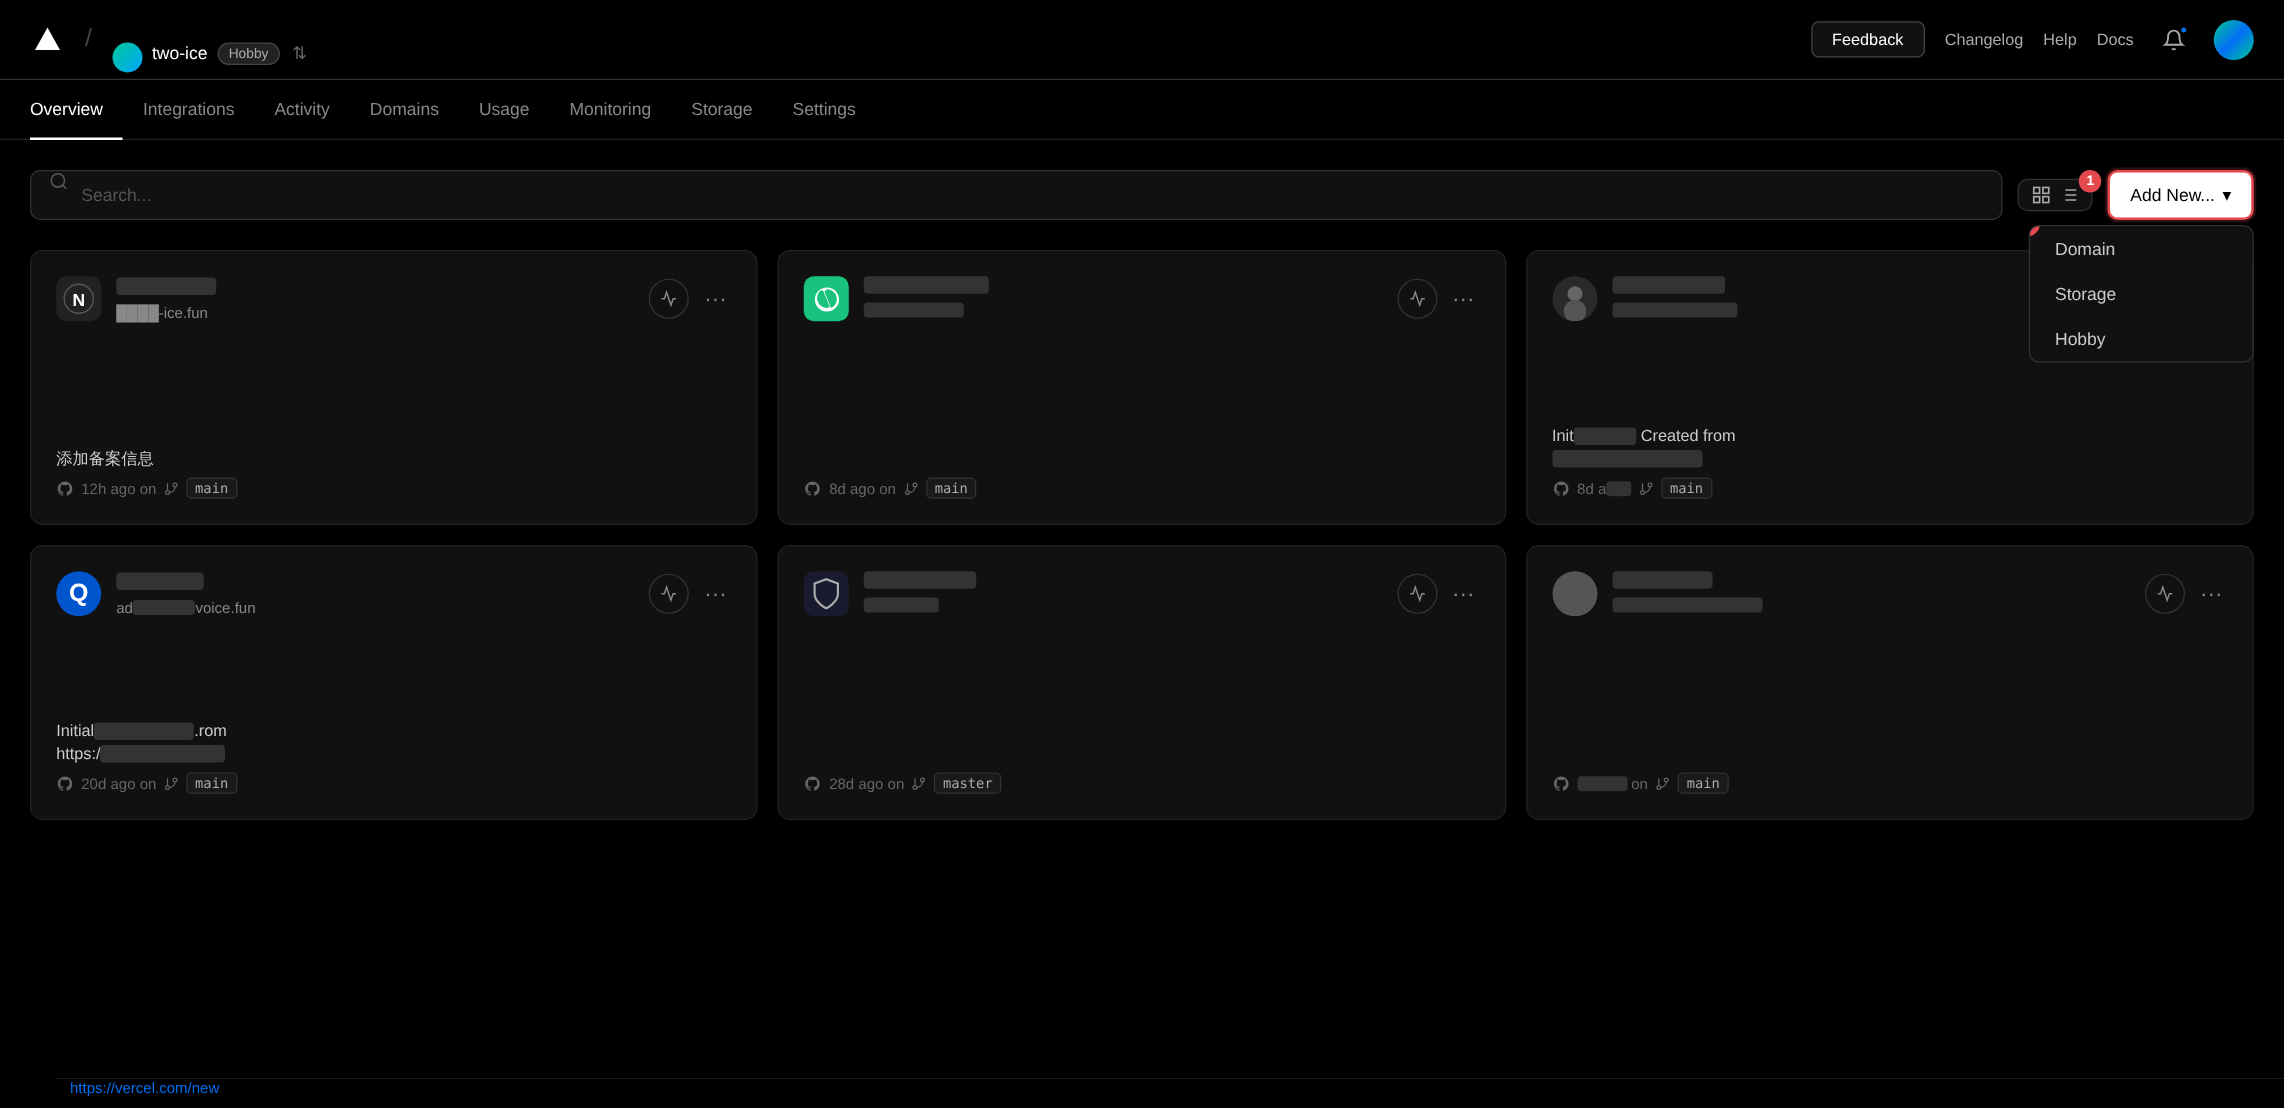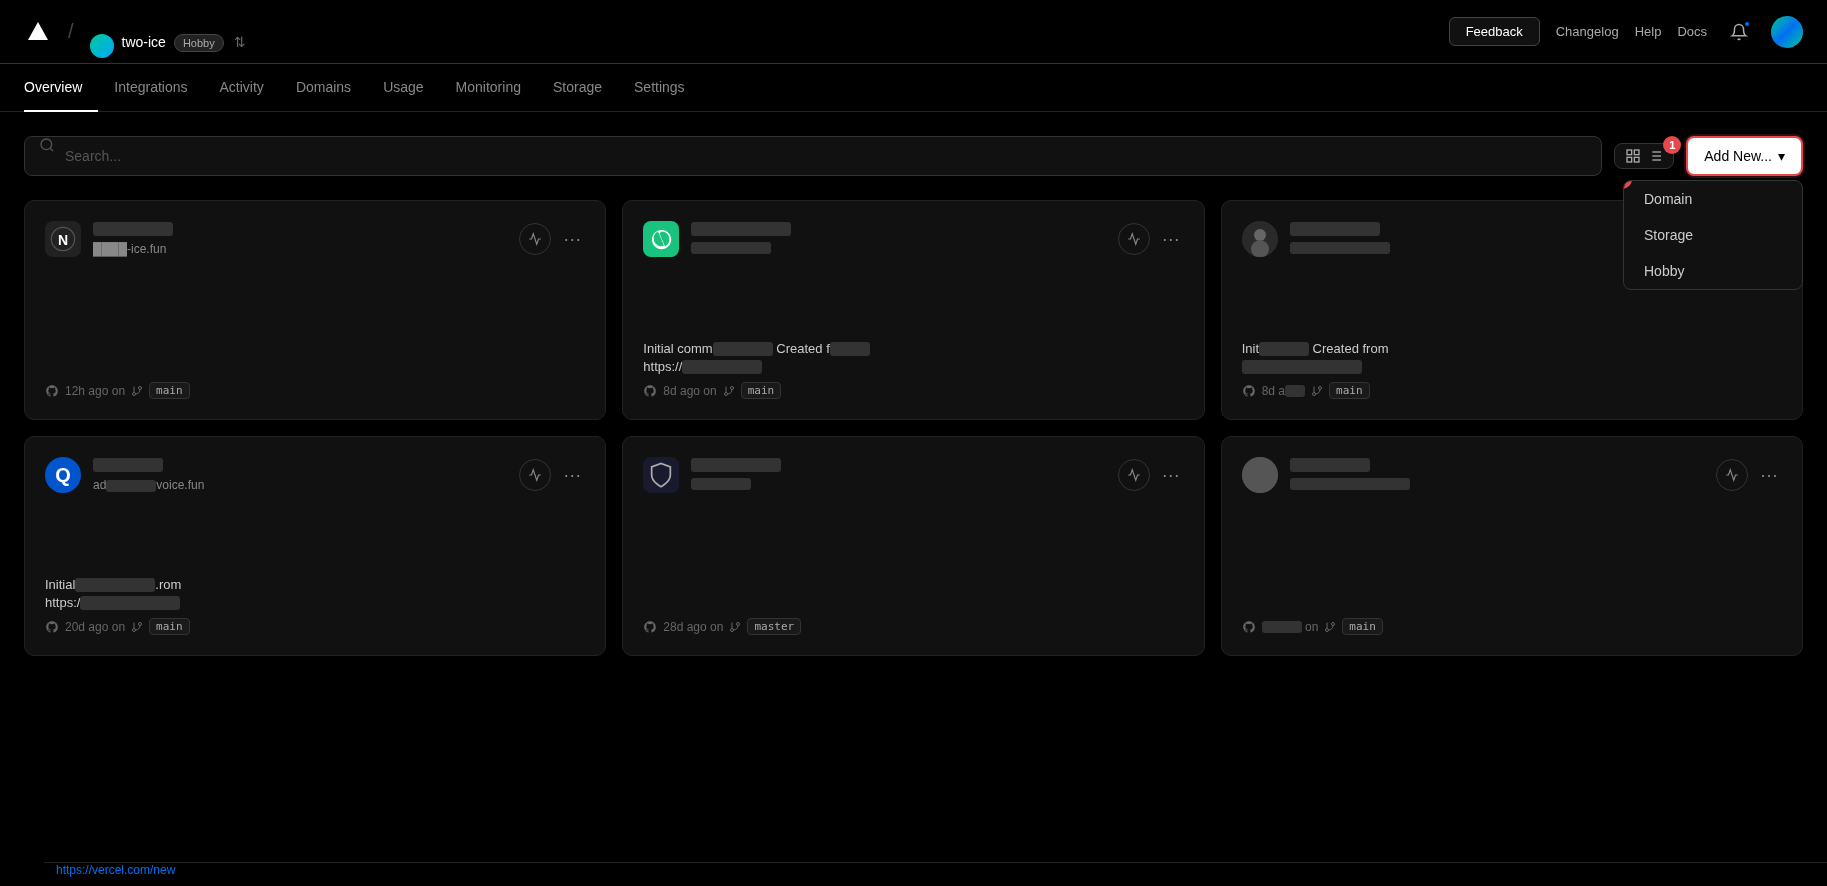--- a/index.html
+++ b/index.html
@@ -469,20 +469,21 @@
         <div class="card-actions">
           <button class="activity-btn">
             <svg width="14" height="14" viewBox="0 0 24 24" fill="none" stroke="#888" stroke-width="2">
                 <polyline points="22 12 18 12 15 21 9 3 6 12 2 12"></polyline>
               </svg>
           </button>
           <button class="more-btn">···</button>
         </div>
       </div>
       <div class="card-body">
+        <div class="commit-msg">添加备案信息</div>
         <div class="commit-meta">
           <svg width="14" height="14" viewBox="0 0 24 24" fill="#666">
               <path d="M12 2C6.477 2 2 6.484 2 12.017c0 4.425 2.865 8.18 6.839 9.504.5.092.682-.217.682-.483 0-.237-.008-.868-.013-1.703-2.782.605-3.369-1.343-3.369-1.343-.454-1.158-1.11-1.466-1.11-1.466-.908-.62.069-.608.069-.608 1.003.07 1.531 1.032 1.531 1.032.892 1.53 2.341 1.088 2.91.832.092-.647.35-1.088.636-1.338-2.22-.253-4.555-1.113-4.555-4.951 0-1.093.39-1.988 1.029-2.688-.103-.253-.446-1.272.098-2.65 0 0 .84-.27 2.75 1.026A9.564 9.564 0 0 1 12 6.844a9.59 9.59 0 0 1 2.504.337c1.909-1.296 2.747-1.027 2.747-1.027.546 1.379.202 2.398.1 2.651.64.7 1.028 1.595 1.028 2.688 0 3.848-2.339 4.695-4.566 4.943.359.309.678.92.678 1.855 0 1.338-.012 2.419-.012 2.747 0 .268.18.58.688.482A10.019 10.019 0 0 0 22 12.017C22 6.484 17.522 2 12 2z"></path>
             </svg>
           <span>12h ago on</span>
           <svg width="12" height="12" viewBox="0 0 24 24" fill="none" stroke="#666" stroke-width="2">
               <line x1="6" y1="3" x2="6" y2="15"></line>
               <circle cx="18" cy="6" r="3"></circle>
               <circle cx="6" cy="18" r="3"></circle>
               <path d="M18 9a9 9 0 0 1-9 9"></path>
@@ -508,21 +509,20 @@
         <div class="card-actions">
           <button class="activity-btn">
             <svg width="14" height="14" viewBox="0 0 24 24" fill="none" stroke="#888" stroke-width="2">
                 <polyline points="22 12 18 12 15 21 9 3 6 12 2 12"></polyline>
               </svg>
           </button>
           <button class="more-btn">···</button>
         </div>
       </div>
       <div class="card-body">
-        <div class="commit-msg">Initial comm<span class="blurred-text" style="width:60px;height:14px;display:inline-block;vertical-align:middle;"></span> Created f<span class="blurred-text" style="width:40px;height:14px;display:inline-block;vertical-align:middle;"></span><br>https://<span class="blurred-text" style="width:80px;height:14px;display:inline-block;vertical-align:middle;"></span></div>
         <div class="commit-meta">
           <svg width="14" height="14" viewBox="0 0 24 24" fill="#666">
               <path d="M12 2C6.477 2 2 6.484 2 12.017c0 4.425 2.865 8.18 6.839 9.504.5.092.682-.217.682-.483 0-.237-.008-.868-.013-1.703-2.782.605-3.369-1.343-3.369-1.343-.454-1.158-1.11-1.466-1.11-1.466-.908-.62.069-.608.069-.608 1.003.07 1.531 1.032 1.531 1.032.892 1.53 2.341 1.088 2.91.832.092-.647.35-1.088.636-1.338-2.22-.253-4.555-1.113-4.555-4.951 0-1.093.39-1.988 1.029-2.688-.103-.253-.446-1.272.098-2.65 0 0 .84-.27 2.75 1.026A9.564 9.564 0 0 1 12 6.844a9.59 9.59 0 0 1 2.504.337c1.909-1.296 2.747-1.027 2.747-1.027.546 1.379.202 2.398.1 2.651.64.7 1.028 1.595 1.028 2.688 0 3.848-2.339 4.695-4.566 4.943.359.309.678.92.678 1.855 0 1.338-.012 2.419-.012 2.747 0 .268.18.58.688.482A10.019 10.019 0 0 0 22 12.017C22 6.484 17.522 2 12 2z"></path>
             </svg>
           <span>8d ago on</span>
           <svg width="12" height="12" viewBox="0 0 24 24" fill="none" stroke="#666" stroke-width="2">
               <line x1="6" y1="3" x2="6" y2="15"></line>
               <circle cx="18" cy="6" r="3"></circle>
               <circle cx="6" cy="18" r="3"></circle>
               <path d="M18 9a9 9 0 0 1-9 9"></path>

